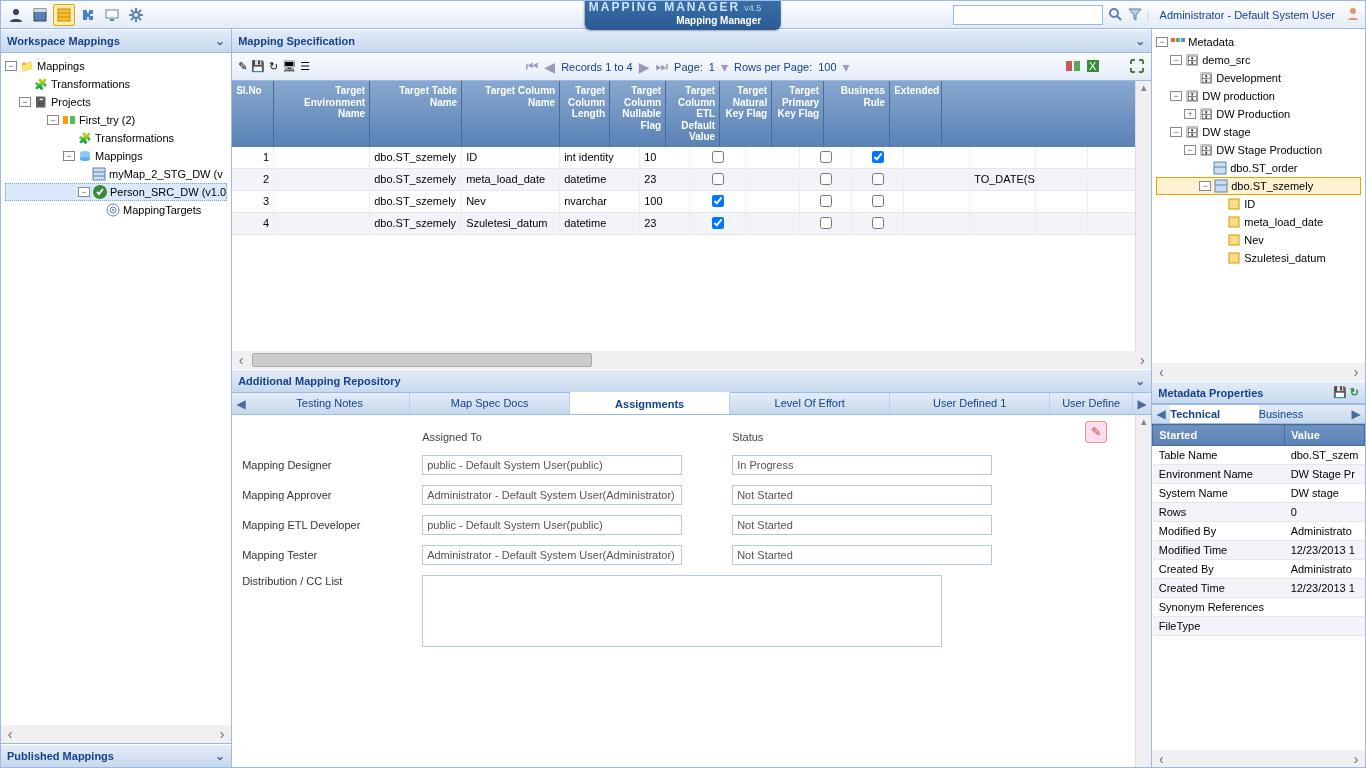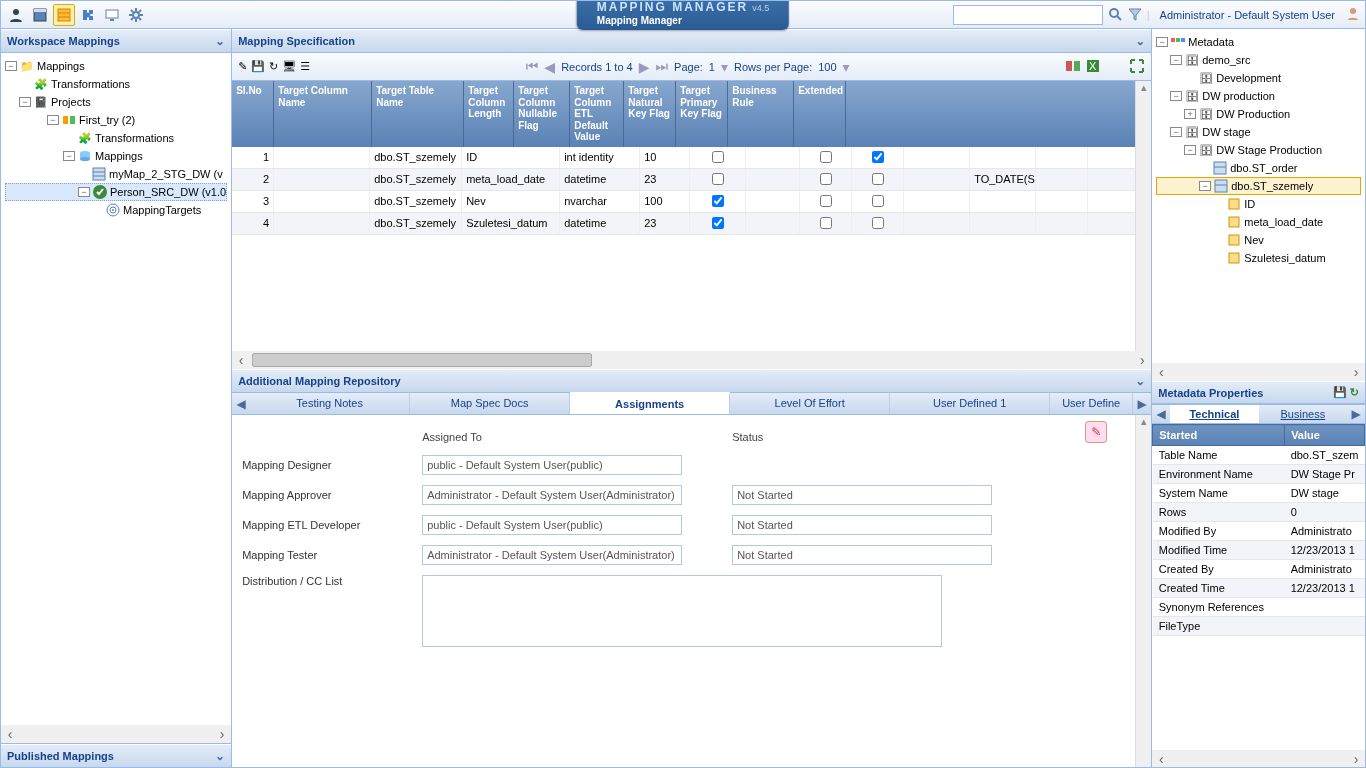--- a/index.html
+++ b/index.html
@@ -2,21 +2,21 @@
 <html><head>
 <meta charset="utf-8">
 <style>
 * { box-sizing: border-box; margin: 0; padding: 0; font-family: Arial, sans-serif; font-size: 11px; }
 body { width: 1366px; height: 768px; background: #fff; overflow: hidden; border: 1px solid #99bbe8; }
 
 
 .top-bar { height: 28px; background: linear-gradient(#fdfdfe,#e4ecf7); border-bottom: 1px solid #99bbe8; display: flex; align-items: center; padding: 0 4px; position: relative; }
 .top-bar .icon-btn { width: 22px; height: 22px; margin-right: 2px; display: flex; align-items: center; justify-content: center; border-radius: 2px; cursor: pointer; }
 .top-bar .icon-btn.active { background: #fdeeb3; border: 1px solid #e8a400; }
-.title-banner { position: absolute; left: 50%; transform: translateX(-50%); background: linear-gradient(#3b6fa8,#2a5a93); color: #fff; border-radius: 0 0 6px 6px; padding: 2px 20px 4px 20px; text-align: left; line-height: 1.1; box-shadow: 0 1px 2px rgba(0,0,0,0.3); }
+.title-banner { position: absolute; left: 50%; transform: translateX(-50%); background: linear-gradient(#3b6fa8,#2a5a93); color: #fff; border-radius: 0 0 6px 6px; padding: 2px 20px 4px 4px; text-align: right; line-height: 1.1; box-shadow: 0 1px 2px rgba(0,0,0,0.3); }
 .title-banner .t1 { font-weight: bold; letter-spacing: 2px; font-size: 12px; color: #c8e4ff; }
 .title-banner .t2 { font-size: 10px; font-weight: bold; color: #fff; }
 .title-banner .ver { font-size: 9px; color: #b8d4ef; margin-left: 4px; }
 .top-right { margin-left: auto; display: flex; align-items: center; gap: 4px; }
 .search-box { width: 150px; height: 20px; border: 1px solid #99bbe8; background: #fff; }
 .user-label { color: #15428b; font-weight: normal; padding: 0 6px; }
 
 
 .main { display: flex; height: 739px; }
 .panel-header { background: linear-gradient(#e4ecf7,#c7d8ed); border-bottom: 1px solid #99bbe8; border-top: 1px solid #fff; padding: 4px 6px; color: #15428b; font-weight: bold; font-size: 11px; display: flex; align-items: center; justify-content: space-between; }
@@ -32,21 +32,21 @@
 .tree-node.sel2 { background: #fdf2d0; border: 1px solid #e8a400; }
 .sidebar-bottom { border-top: 1px solid #99bbe8; }
 
 
 .center { flex: 1; display: flex; flex-direction: column; border-right: 1px solid #99bbe8; }
 .grid-toolbar { height: 28px; background: linear-gradient(#fafcff,#e4ecf7); border-bottom: 1px solid #99bbe8; display: flex; align-items: center; padding: 0 6px; gap: 4px; }
 .grid-toolbar .sp { flex: 1; }
 .page-ctl { display: flex; align-items: center; gap: 6px; color: #15428b; }
 .page-ctl .arrow { color: #99b; font-size: 14px; cursor: pointer; }
 
-.grid-header { display: flex; background: linear-gradient(#87a7ce,#5a82b5); color: #fff; font-weight: bold; }
+.grid-header { display: flex; background: linear-gradient(#87a7ce,#5a82b5); color: #fff; font-weight: bold; text-align: right; }
 .gh { border-right: 1px solid #4a6a9a; padding: 4px 4px; font-size: 10px; line-height: 1.15; display: flex; align-items: flex-start; }
 .grid-body { background: #fff; }
 .grow { display: flex; border-bottom: 1px solid #e6e6e6; height: 22px; align-items: center; }
 .grow:nth-child(even) { background: #f3f3fa; }
 .gc { border-right: 1px solid #eee; padding: 0 4px; font-size: 11px; height: 100%; display: flex; align-items: center; }
 .gc.r { justify-content: flex-end; }
 .gc.c { justify-content: center; }
 input[type=checkbox] { width: 12px; height: 12px; }
 
 .hscroll { height: 18px; background: #f0f0f0; display: flex; align-items: center; }
@@ -66,21 +66,21 @@
 .arow { display: flex; align-items: center; margin-bottom: 10px; }
 .arow .lbl { width: 180px; color: #333; }
 .ainput { width: 260px; height: 20px; border: 1px solid #b5c8e0; padding: 1px 4px; background: #fff; color: #555; font-size: 11px; margin-right: 50px;}
 .ainput.ro { background: #fff; }
 .atextarea { width: 520px; height: 72px; border: 1px solid #b5c8e0; resize: none; font-size: 11px;}
 
 
 .sidebar-right { width: 224px; display: flex; flex-direction: column; }
 .rtree { flex: 1; overflow: auto; padding: 4px; background: #fff; }
 .props-tabs { display: flex; background: linear-gradient(#e4ecf7,#c7d8ed); border-top: 1px solid #99bbe8; border-bottom: 1px solid #99bbe8; }
-.ptab { flex: 1; text-align: center; padding: 3px 0; color: #15428b; cursor: pointer; text-decoration: underline;}
+.ptab { flex: 1; text-align: left; padding: 3px 0; color: #15428b; cursor: pointer;}
 .ptab.active { background: #fff; font-weight: bold; }
 .props-table { width: 100%; border-collapse: collapse; }
 .props-table th { background: linear-gradient(#6f93c0,#5a82b5); color: #fff; text-align: left; padding: 4px 6px; border: 1px solid #4a6a9a; font-weight: bold;}
 .props-table td { padding: 3px 6px; border-bottom: 1px solid #e6e6e6; }
 .props-table tr:nth-child(even) td { background: #f3f3fa; }
 .vscroll-hint { width: 16px; background: #f0f0f0; border-left: 1px solid #ddd;}
 
 
 .svgico { width: 16px; height: 16px; }
 .col-w { overflow: hidden; white-space: nowrap; }
@@ -277,22 +277,23 @@
       <span style="width:20px"></span>
       <span class="icon-btn"><svg width="16" height="16">
             <path d="M2 2h4M2 2v4M14 2h-4M14 2v4M2 14h4M2 14v-4M14 14h-4M14 14v-4" stroke="#3a8a3a" stroke-width="2"></path>
           </svg></span>
     </div>
 
     <div style="display:flex; height:270px;">
       <div style="flex:1; overflow:hidden;">
         <div class="grid-header">
           <div class="gh" style="width:42px">Sl.No</div>
+          <div class="gh" style="width:96px">Target Environment Name</div>
+          <div class="gh" style="width:92px">Target Table Name</div>
           <div class="gh" style="width:98px">Target Column Name</div>
-          <div class="gh" style="width:92px">Target Table Name</div>
           <div class="gh" style="width:50px">Target Column Length</div>
           <div class="gh" style="width:56px">Target Column Nullable Flag</div>
           <div class="gh" style="width:54px">Target Column ETL Default Value</div>
           <div class="gh" style="width:52px">Target Natural Key Flag</div>
           <div class="gh" style="width:52px">Target Primary Key Flag</div>
           <div class="gh" style="width:66px">Business Rule</div>
           <div class="gh col-w" style="width:52px">Extended Business Transfor</div>
         </div>
         <div class="grid-body" id="grid-body">
             <div class="grow">
@@ -411,20 +412,21 @@
       <div class="assign-area">
         <div class="edit-btn">✎</div>
         <div class="assign-hdr">
           <div class="alabel"></div>
           <div style="width:310px">Assigned To</div>
           <div>Status</div>
         </div>
         <div class="arow">
             <div class="lbl">Mapping Designer</div>
             <input class="ainput ro" readonly="" value="public - Default System User(public)" style="">
+            <input class="ainput ro" readonly="" value="In Progress" style="">
           </div>
         <div class="arow">
             <div class="lbl">Mapping Approver</div>
             <input class="ainput ro" readonly="" value="Administrator - Default System User(Administrator)" style="">
             <input class="ainput ro" readonly="" value="Not Started" style="">
           </div>
         <div class="arow">
             <div class="lbl">Mapping ETL Developer</div>
             <input class="ainput ro" readonly="" value="public - Default System User(public)" style="">
             <input class="ainput ro" readonly="" value="Not Started" style="">

